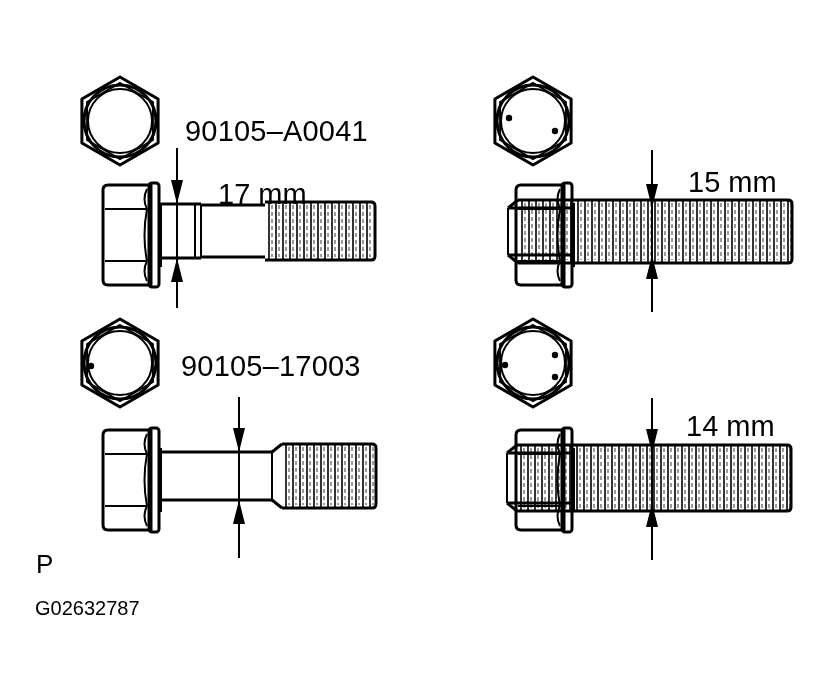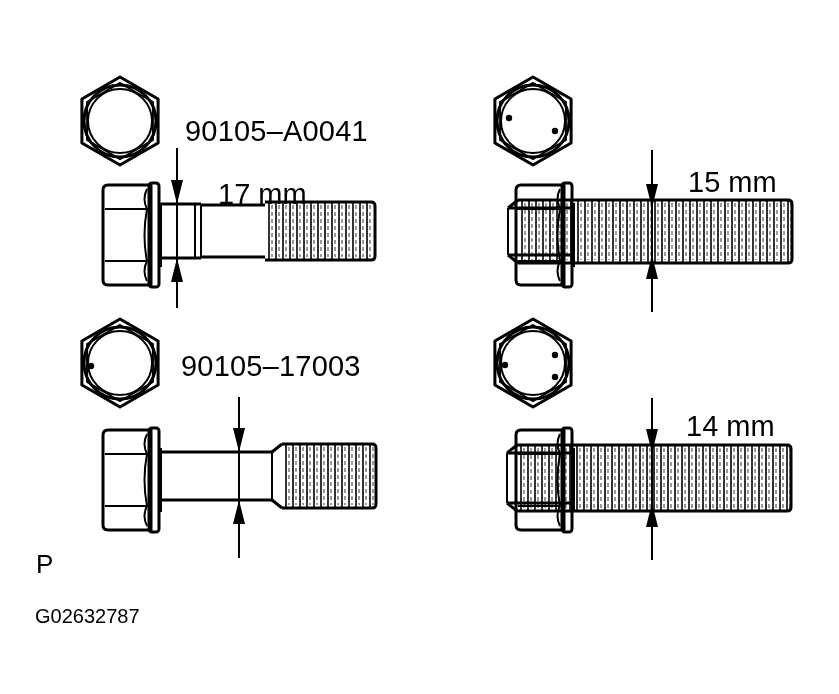--- a/index.html
+++ b/index.html
@@ -350,14 +350,14 @@
   <span class="lbl part" style="left:185px;top:117px;">90105–A0041</span>
   <span class="lbl dim" style="left:218px;top:180px;">17 mm</span>
 
   <span class="lbl dim" style="left:688px;top:168px;">15 mm</span>
 
   <span class="lbl part" style="left:181px;top:352px;">90105–17003</span>
 
   <span class="lbl dim" style="left:686px;top:401px;margin-top:11px;">14 mm</span>
 
   <span class="lbl corner" style="left:36px;top:551px;">P</span>
-  <span class="lbl code" style="left:35px;top:598px;margin-top:8px;">G02632787</span>
+  <span class="lbl code" style="left:35px;top:598px;">G02632787</span>
 </div>
 
 </body></html>

